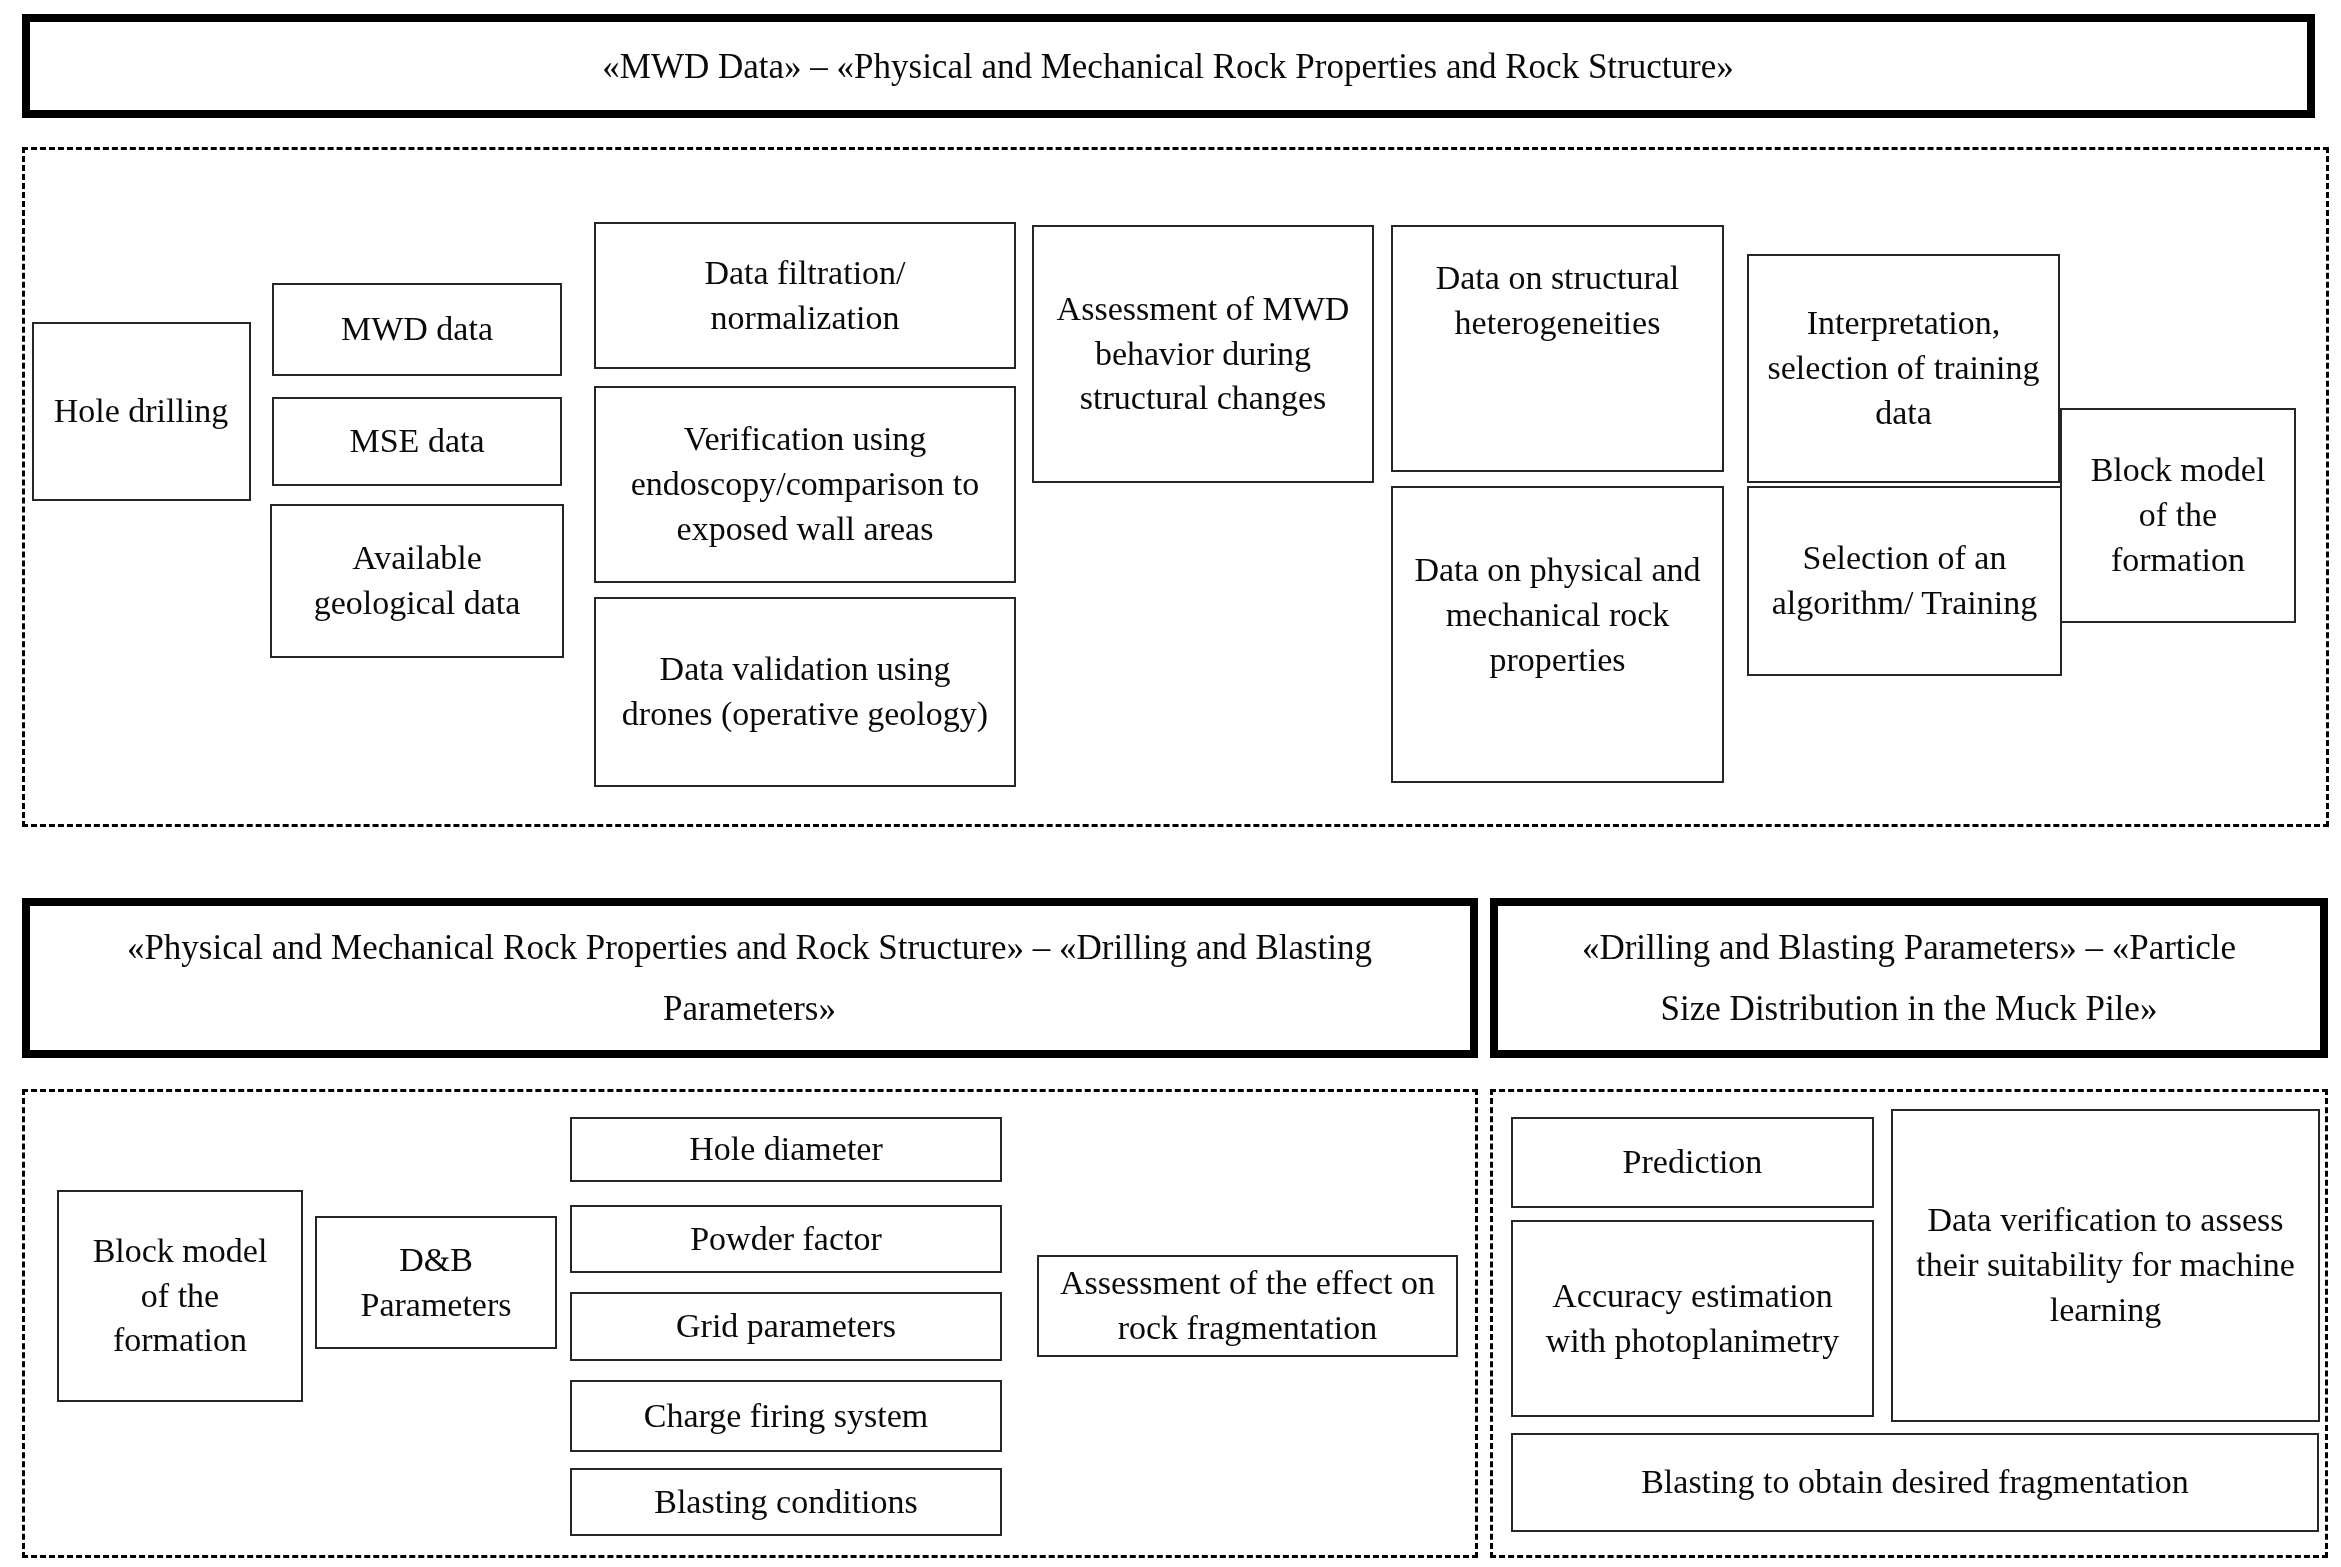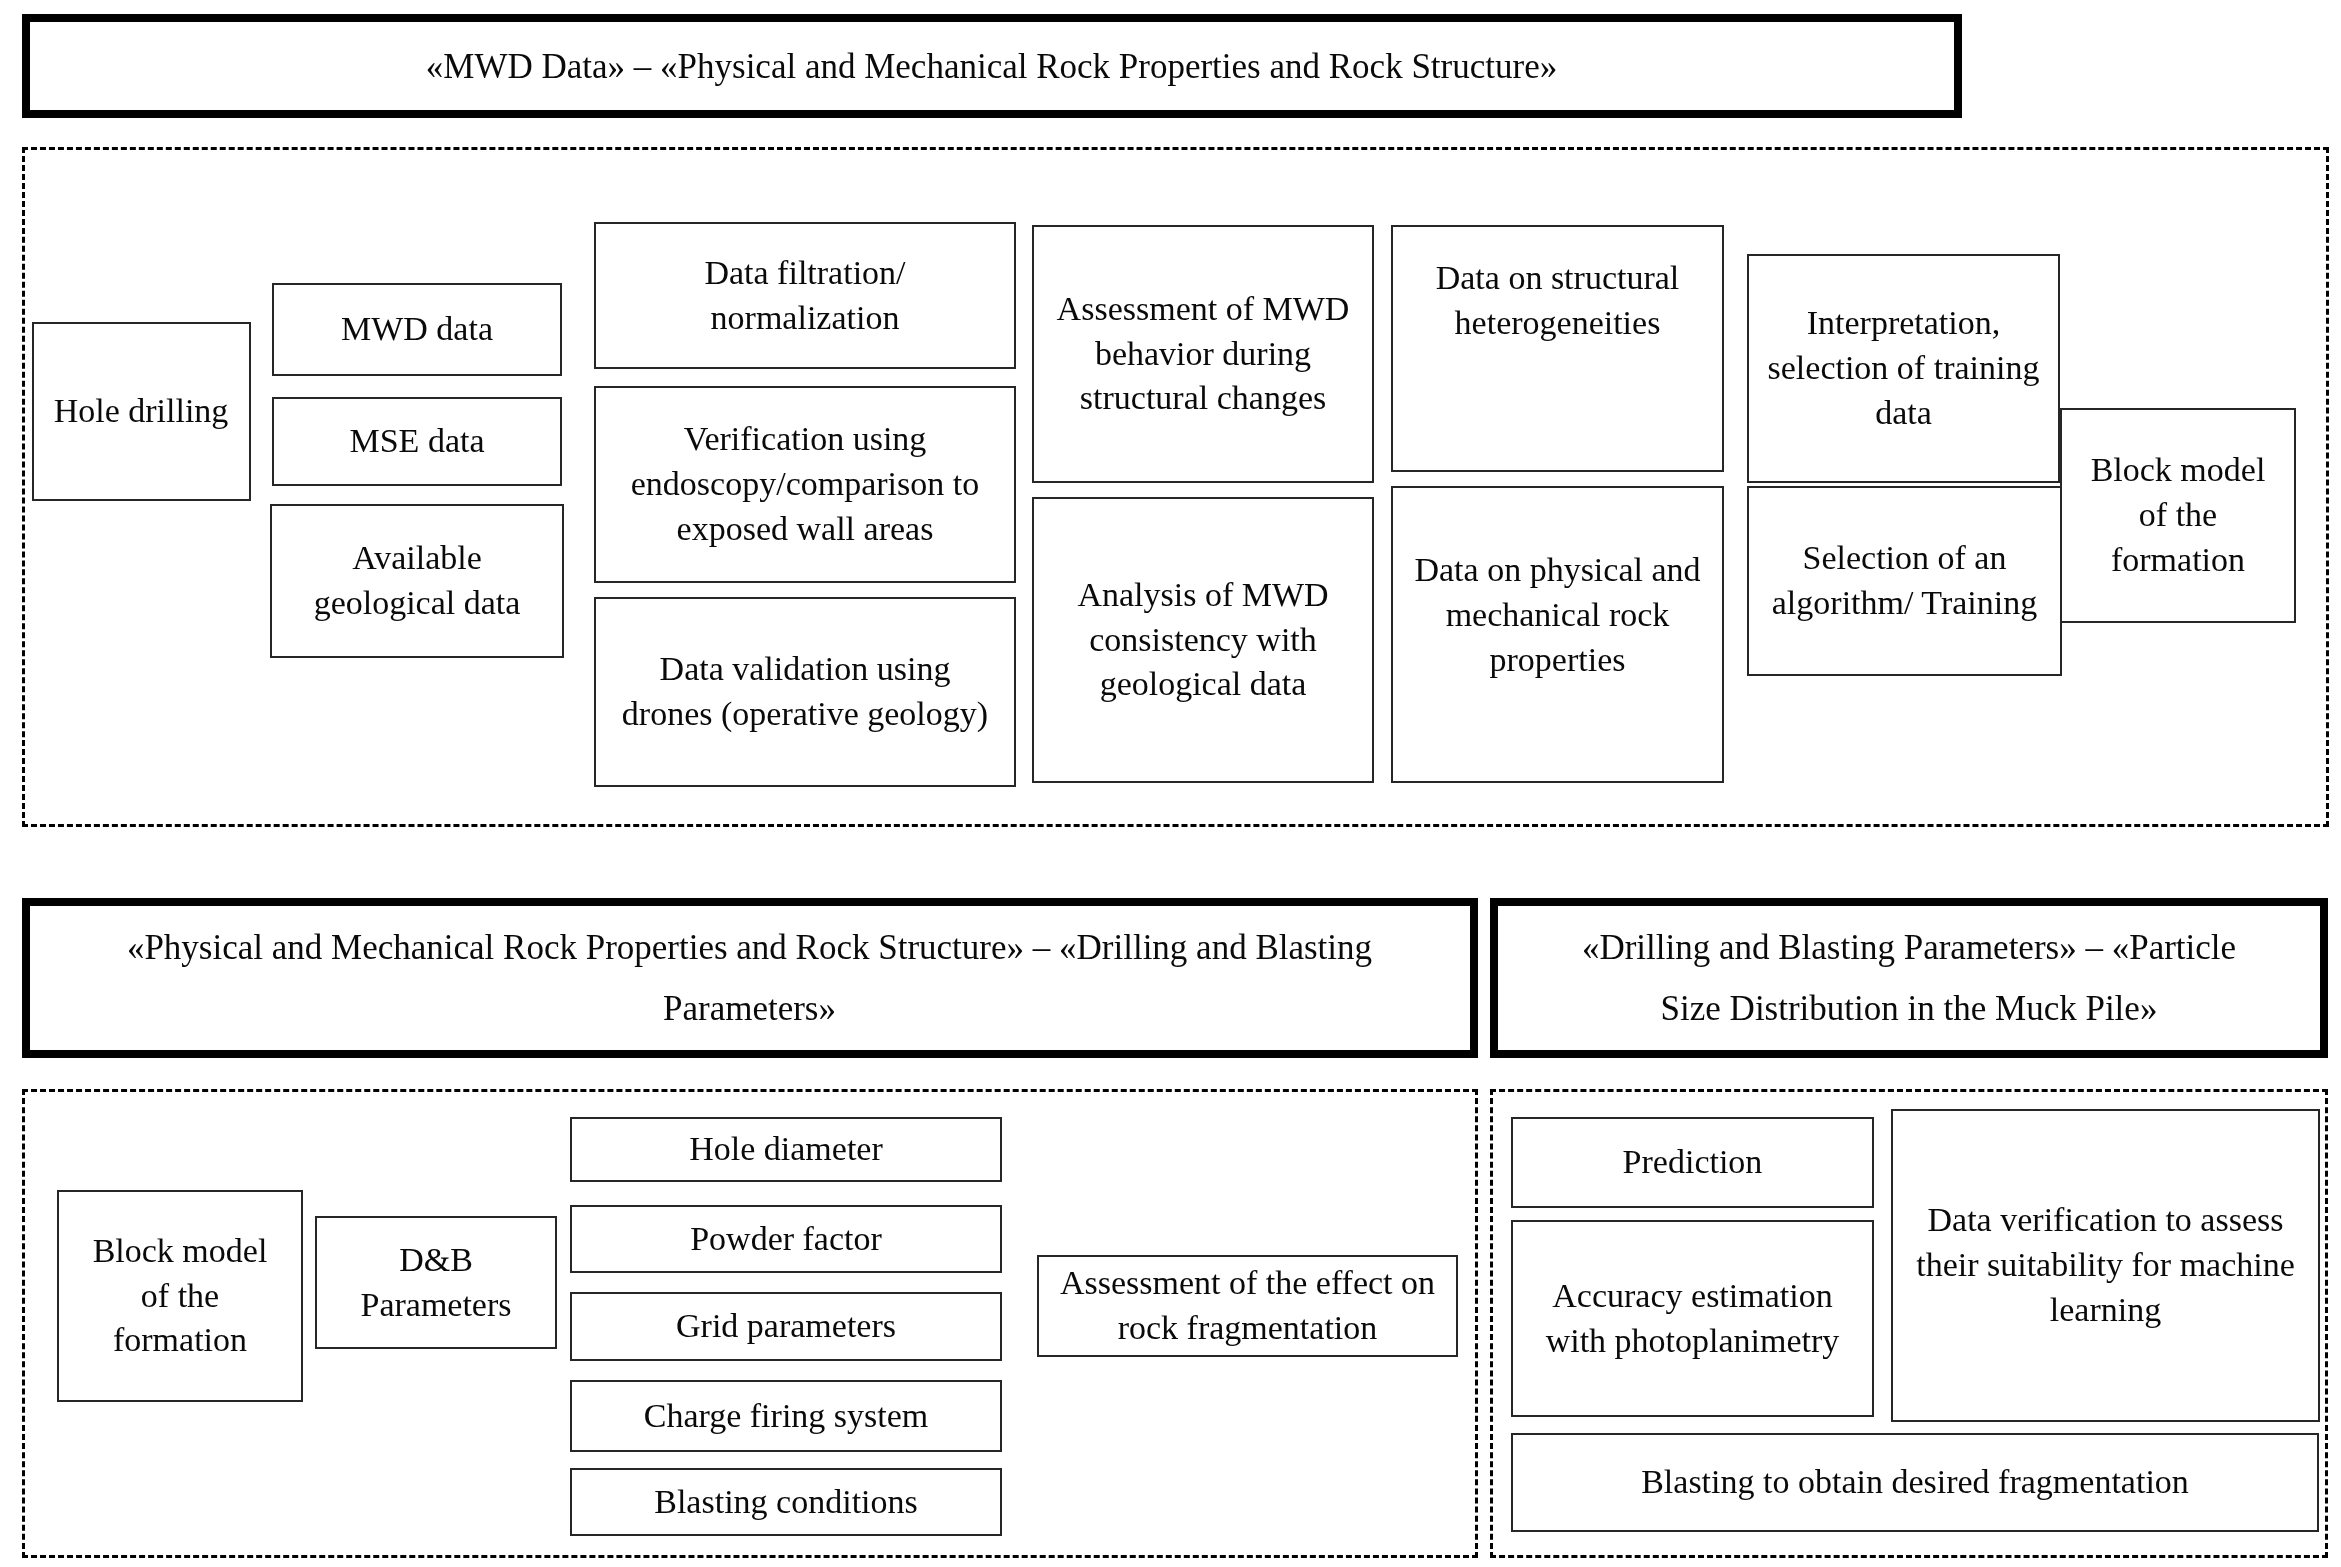--- a/index.html
+++ b/index.html
@@ -35,21 +35,21 @@
     font-size:34px;line-height:1.32;
     box-sizing:border-box;
     padding:4.3px 17px;
   }
 </style>
 </head>
 <body>
 
 <div id="stage">
 
-  <div class="titlebar" style="left:21.5px;top:14.3px;width:1940px;height:104px;">
+  <div class="titlebar" style="left:21.5px;top:14.3px;width:2293px;height:104px;">
     <div>«MWD Data» – «Physical and Mechanical Rock Properties and Rock Structure»</div>
   </div>
 
   <div class="dashedbox" style="left:21.5px;top:147px;width:2307px;height:680px;"></div>
 
   <div class="box" style="left:31.5px;top:322px;width:219px;height:179px;">Hole drilling</div>
 
   <div class="box" style="left:272px;top:283px;width:290px;height:93px;">MWD data</div>
 
   <div class="box" style="left:272px;top:397px;width:290px;height:89px;">MSE data</div>
@@ -57,21 +57,20 @@
   <div class="box" style="left:270px;top:504px;width:294px;height:154px;">Available geological data</div>
 
   <div class="box" style="left:594px;top:222px;width:422px;height:147px;">Data filtration/ normalization</div>
 
   <div class="box" style="left:594px;top:386px;width:422px;height:197px;">Verification using endoscopy/comparison to exposed wall areas</div>
 
   <div class="box" style="left:594px;top:597px;width:422px;height:190px;">Data validation using drones (operative geology)</div>
 
   <div class="box" style="left:1032px;top:225px;width:342px;height:258px;">Assessment of MWD behavior during structural changes</div>
 
-  <div class="box" style="left:1032px;top:497px;width:342px;height:286px;">Analysis of MWD consistency with geological data</div>
 
   <div class="box" style="left:1391px;top:225px;width:333px;height:247px;align-items:flex-start;padding-top:29px;">Data on structural heterogeneities</div>
 
   <div class="box" style="left:1391px;top:486px;width:333px;height:297px;align-items:flex-start;padding-top:60px;">Data on physical and mechanical rock properties</div>
 
   <div class="box" style="left:1747px;top:254px;width:313px;height:229px;">Interpretation, selection of training data</div>
 
   <div class="box" style="left:1747px;top:486px;width:315px;height:190px;">Selection of an algorithm/ Training</div>
 
   <div class="box" style="left:2060px;top:408px;width:236px;height:215px;">Block model of the formation</div>

